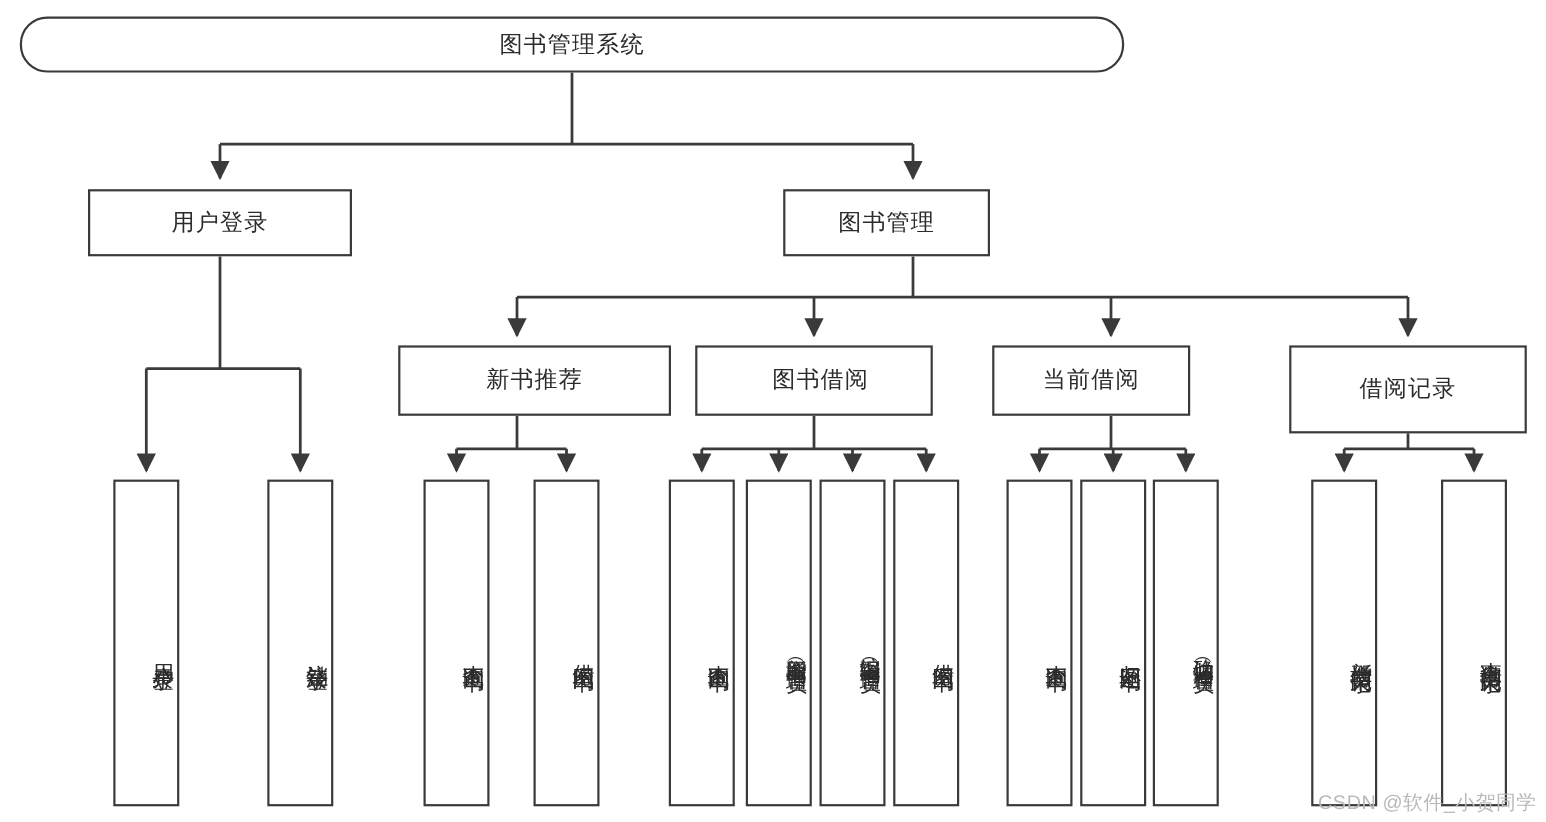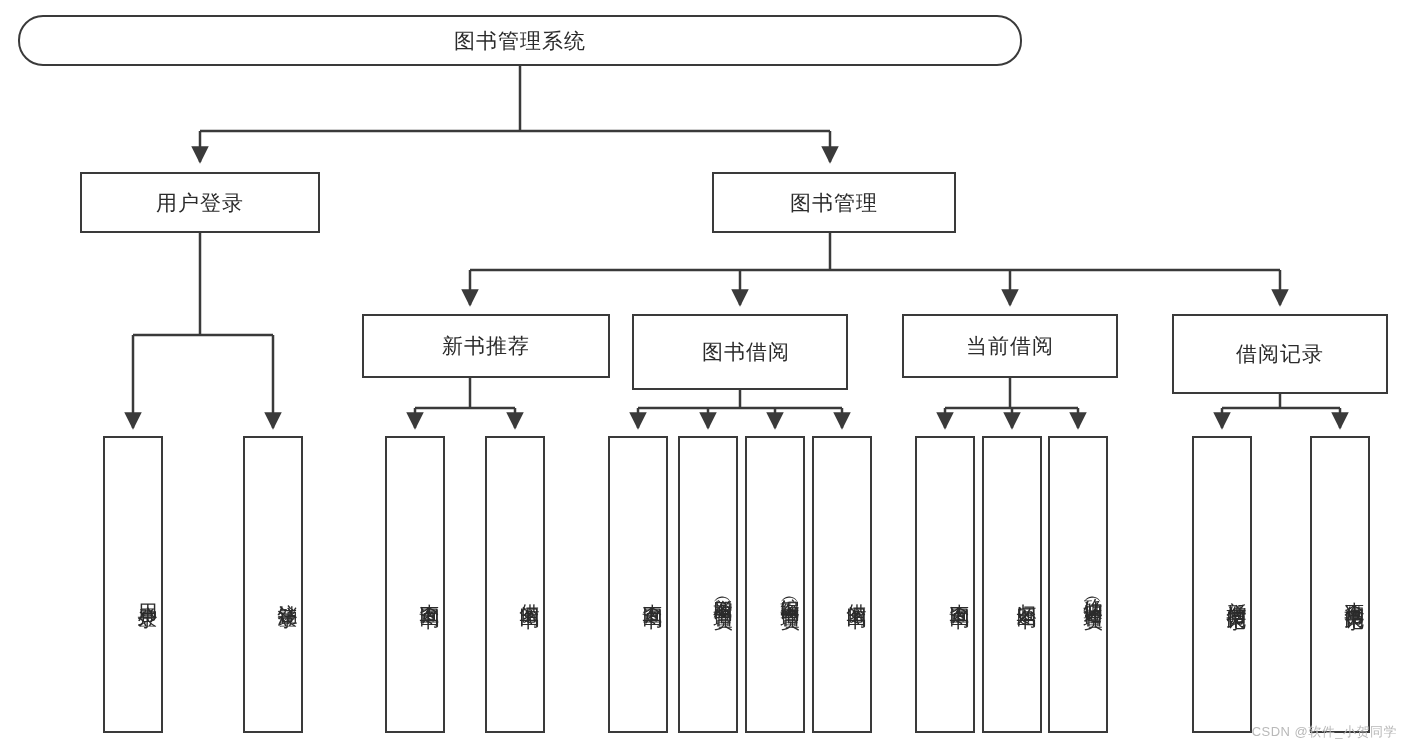--- a/index.html
+++ b/index.html
@@ -49,21 +49,21 @@
     left: 0;
     top: 0;
     width: 1405px;
     height: 747px;
     pointer-events: none;
   }
   .watermark {
     position: absolute;
     right: 8px;
     bottom: 6px;
-    font-size: 13px;
+    font-size: 18px;
     color: #b9b9b9;
     letter-spacing: 0.5px;
     white-space: nowrap;
   }
 </style>
 </head>
 <body>
 
 <div id="canvas">
 
@@ -117,31 +117,31 @@
     </g>
   </svg>
 
   <div class="node horiz" style="left:18px; top:15px; width:1004px; height:51px;border-radius:25px;">
     <span>图书管理系统</span>
   </div>
 
   <div class="node horiz" style="left:80px; top:172px; width:240px; height:61px;">
     <span>用户登录</span>
   </div>
-  <div class="node horiz" style="left:712px; top:172px; width:244px; height:61px;align-items:center;">
+  <div class="node horiz" style="left:712px; top:172px; width:188px; height:61px;align-items:center;">
     <span>图书管理</span>
   </div>
 
   <div class="node horiz" style="left:362px; top:314px; width:248px; height:64px;">
     <span>新书推荐</span>
   </div>
-  <div class="node horiz" style="left:632px; top:314px; width:216px; height:76px;padding-left:12px;">
+  <div class="node horiz" style="left:632px; top:314px; width:216px; height:64px;padding-left:12px;">
     <span>图书借阅</span>
   </div>
-  <div class="node horiz" style="left:902px; top:314px; width:216px; height:64px;">
+  <div class="node horiz" style="left:902px; top:314px; width:180px; height:64px;">
     <span>当前借阅</span>
   </div>
   <div class="node horiz" style="left:1172px; top:314px; width:216px; height:80px;">
     <span>借阅记录</span>
   </div>
 
   <div class="node vert" style="left:103px; top:436px; width:60px; height:297px;">
     <span>用户登录</span>
   </div>
   <div class="node vert" style="left:243px; top:436px; width:60px; height:297px;">

